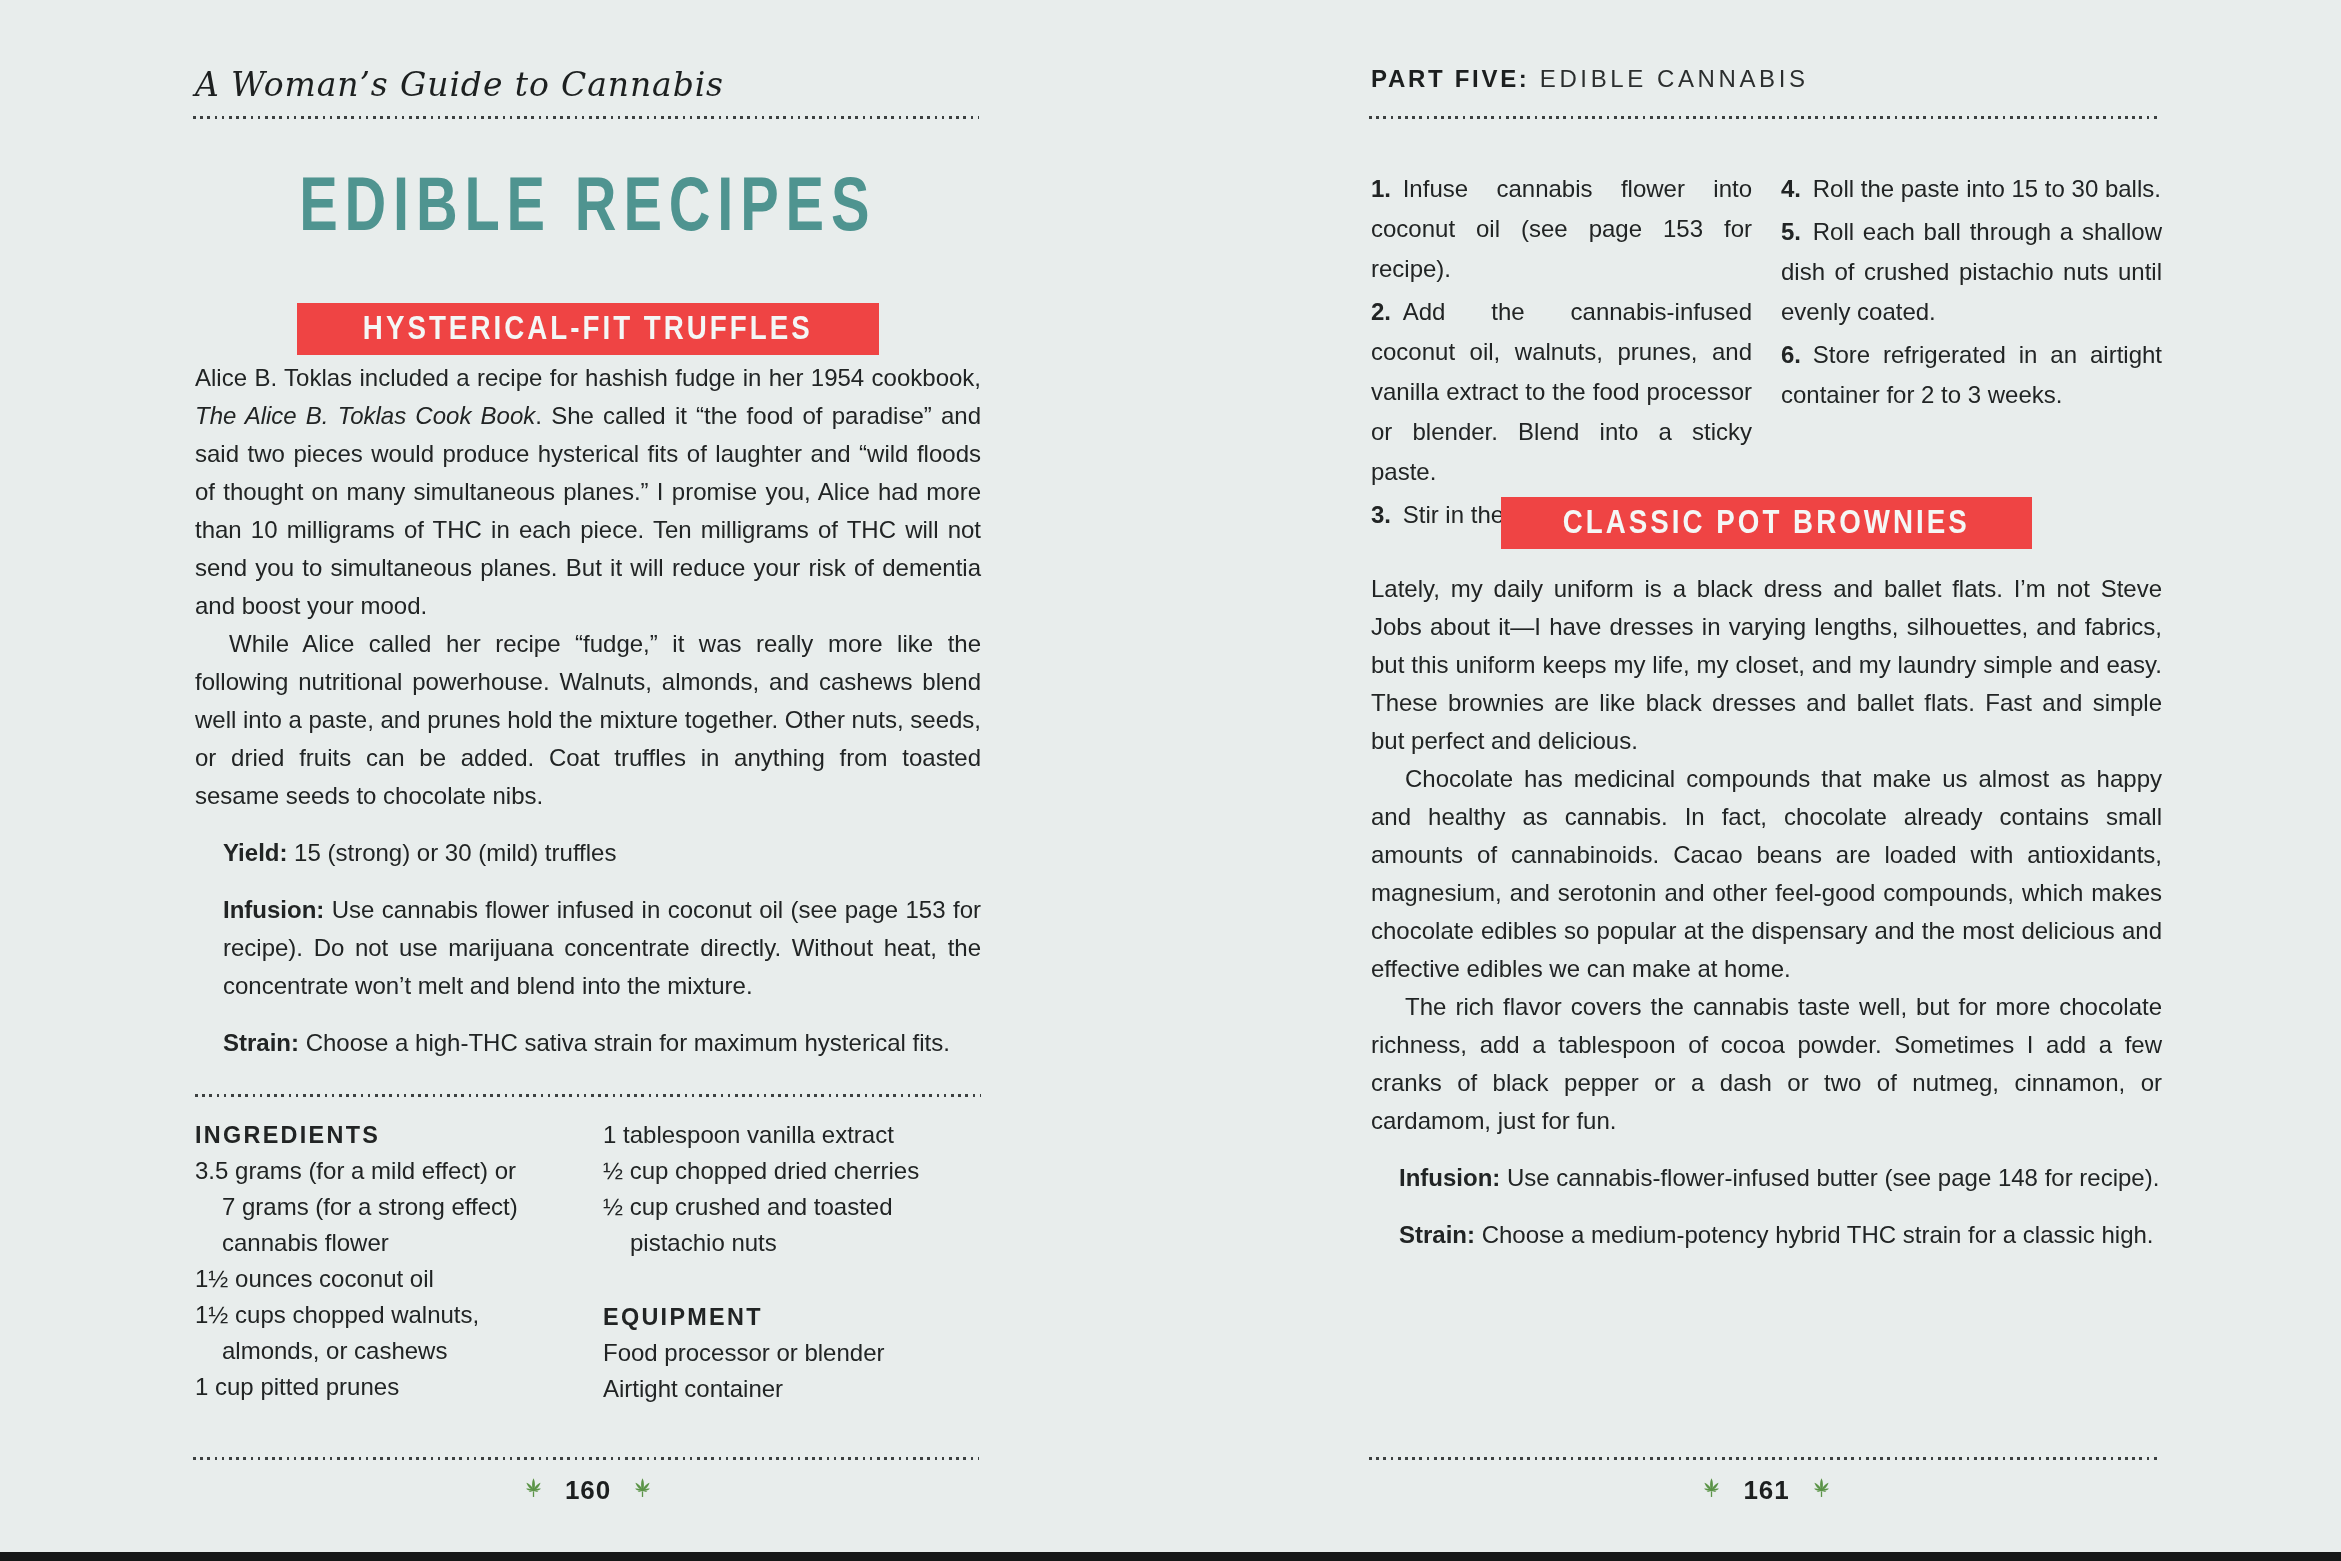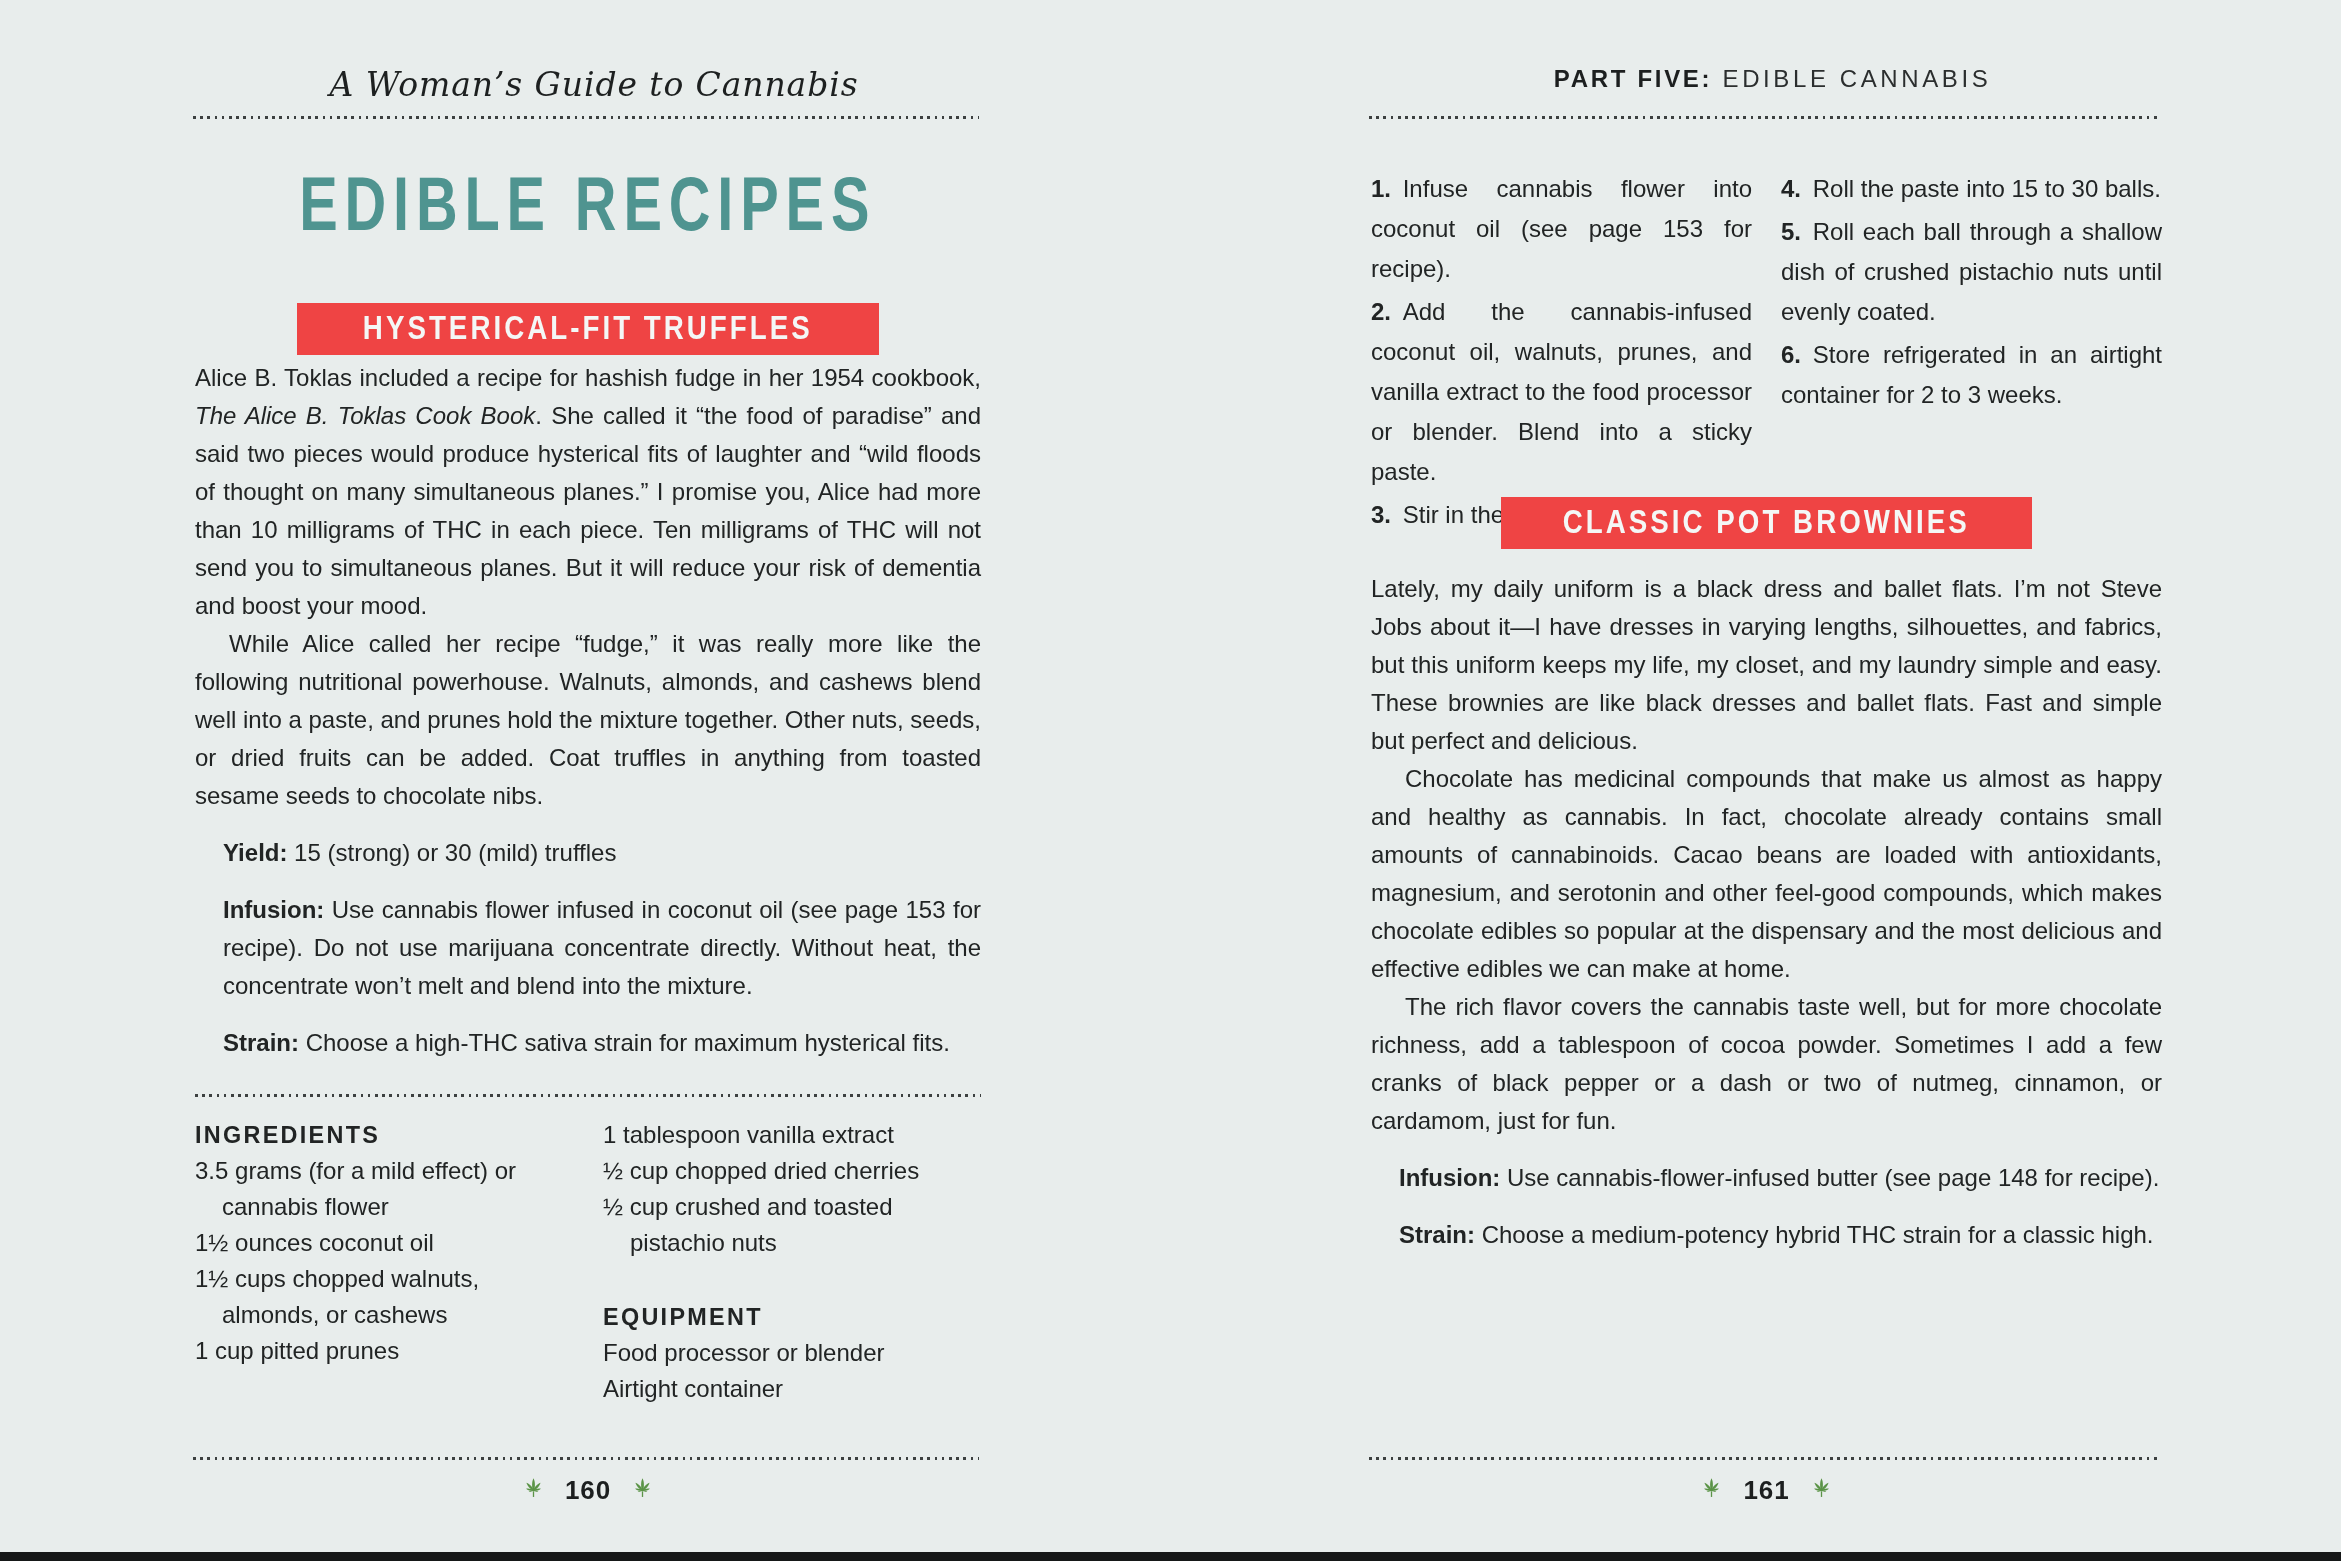--- a/index.html
+++ b/index.html
@@ -13,21 +13,21 @@
   #left-page{left:195px;width:786px;}
   #right-page{left:1371px;width:791px;}
 
   
   .dotted-rule{
     height:2.7px;width:100%;
     background-image:repeating-linear-gradient(to right,#3c4040 0 2.7px,transparent 2.7px 7.2px);
   }
 
   
-  .running-header{position:absolute;top:65px;left:12px;right:0;text-align:center;}
+  .running-header{position:absolute;top:65px;left:0;right:0;}
   .script-header{
     font-family:"DejaVu Serif",serif;font-style:italic;
     font-size:33px;color:#1d2020;letter-spacing:0.9px;
   }
   .caps-header{font-size:24px;letter-spacing:3.6px;color:#2b2e2e;}
   .caps-header .hdr-bold{font-weight:bold;letter-spacing:2.7px;color:#1c1f1f;}
   .rule-top{position:absolute;top:116px;left:-1.8px;right:-1.8px;}
 
   
   .chapter-title{position:absolute;top:160px;left:0;right:0;text-align:center;color:#4f9490;}
@@ -115,20 +115,21 @@
     <div class="bodycopy meta-line"><span class="meta-label">Infusion:</span><span> Use cannabis flower infused in coconut oil (see page 153 for recipe). Do not use marijuana concentrate directly. Without heat, the concentrate won’t melt and blend into the mixture.</span></div>
 
     <div class="bodycopy meta-line"><span class="meta-label">Strain:</span><span> Choose a high-THC sativa strain for maximum hysterical fits.</span></div>
 
     <div class="dotted-rule rule-ingredients"></div>
 
     <div class="ing-columns">
       <div class="ing-col1">
         <div class="ing-header">INGREDIENTS</div>
         <div class="ing-line">3.5 grams (for a mild effect) or</div>
+        <div class="ing-line ing-indent">7 grams (for a strong effect)</div>
         <div class="ing-line ing-indent">cannabis flower</div>
         <div class="ing-line">1½ ounces coconut oil</div>
         <div class="ing-line">1½ cups chopped walnuts,</div>
         <div class="ing-line ing-indent">almonds, or cashews</div>
         <div class="ing-line">1 cup pitted prunes</div>
       </div>
       <div class="ing-col2">
         <div class="ing-line">1 tablespoon vanilla extract</div>
         <div class="ing-line">½ cup chopped dried cherries</div>
         <div class="ing-line">½ cup crushed and toasted</div>

